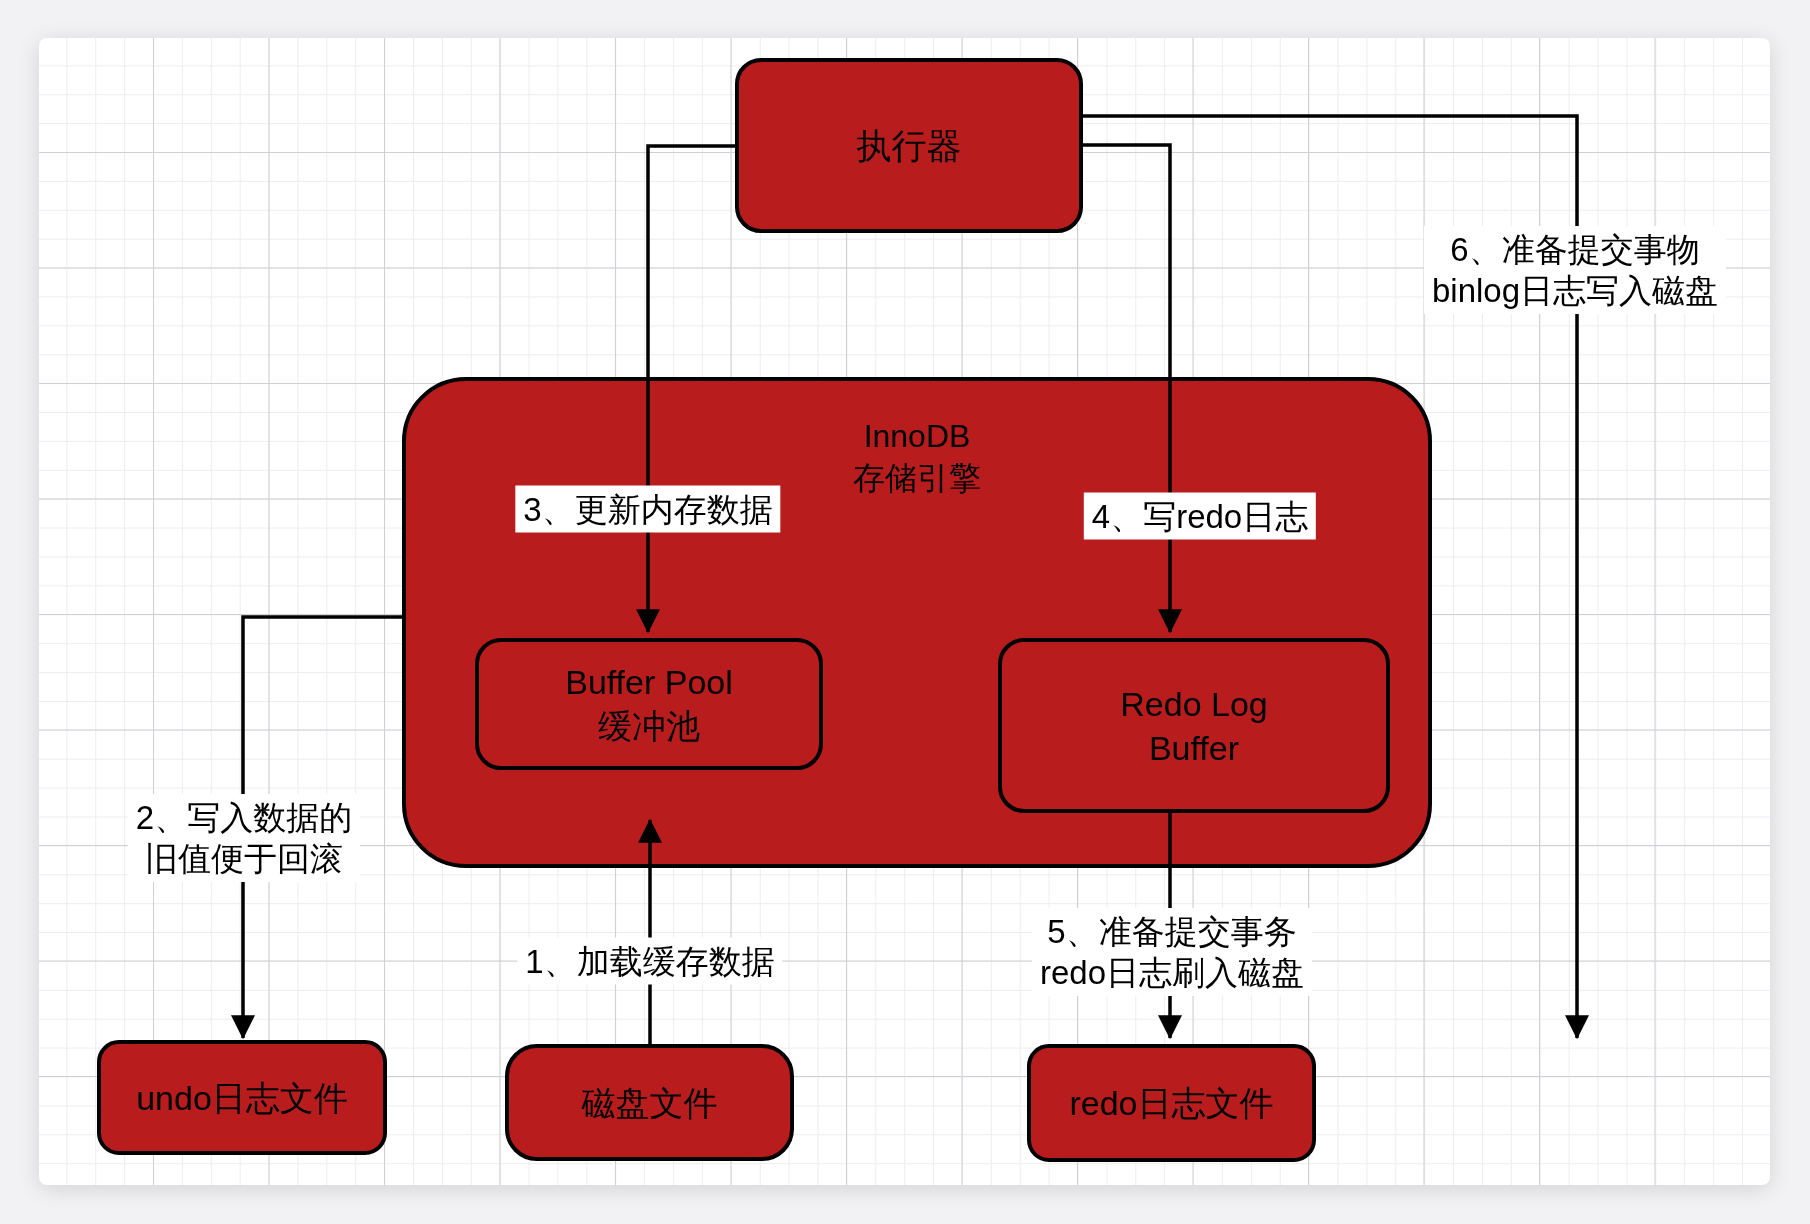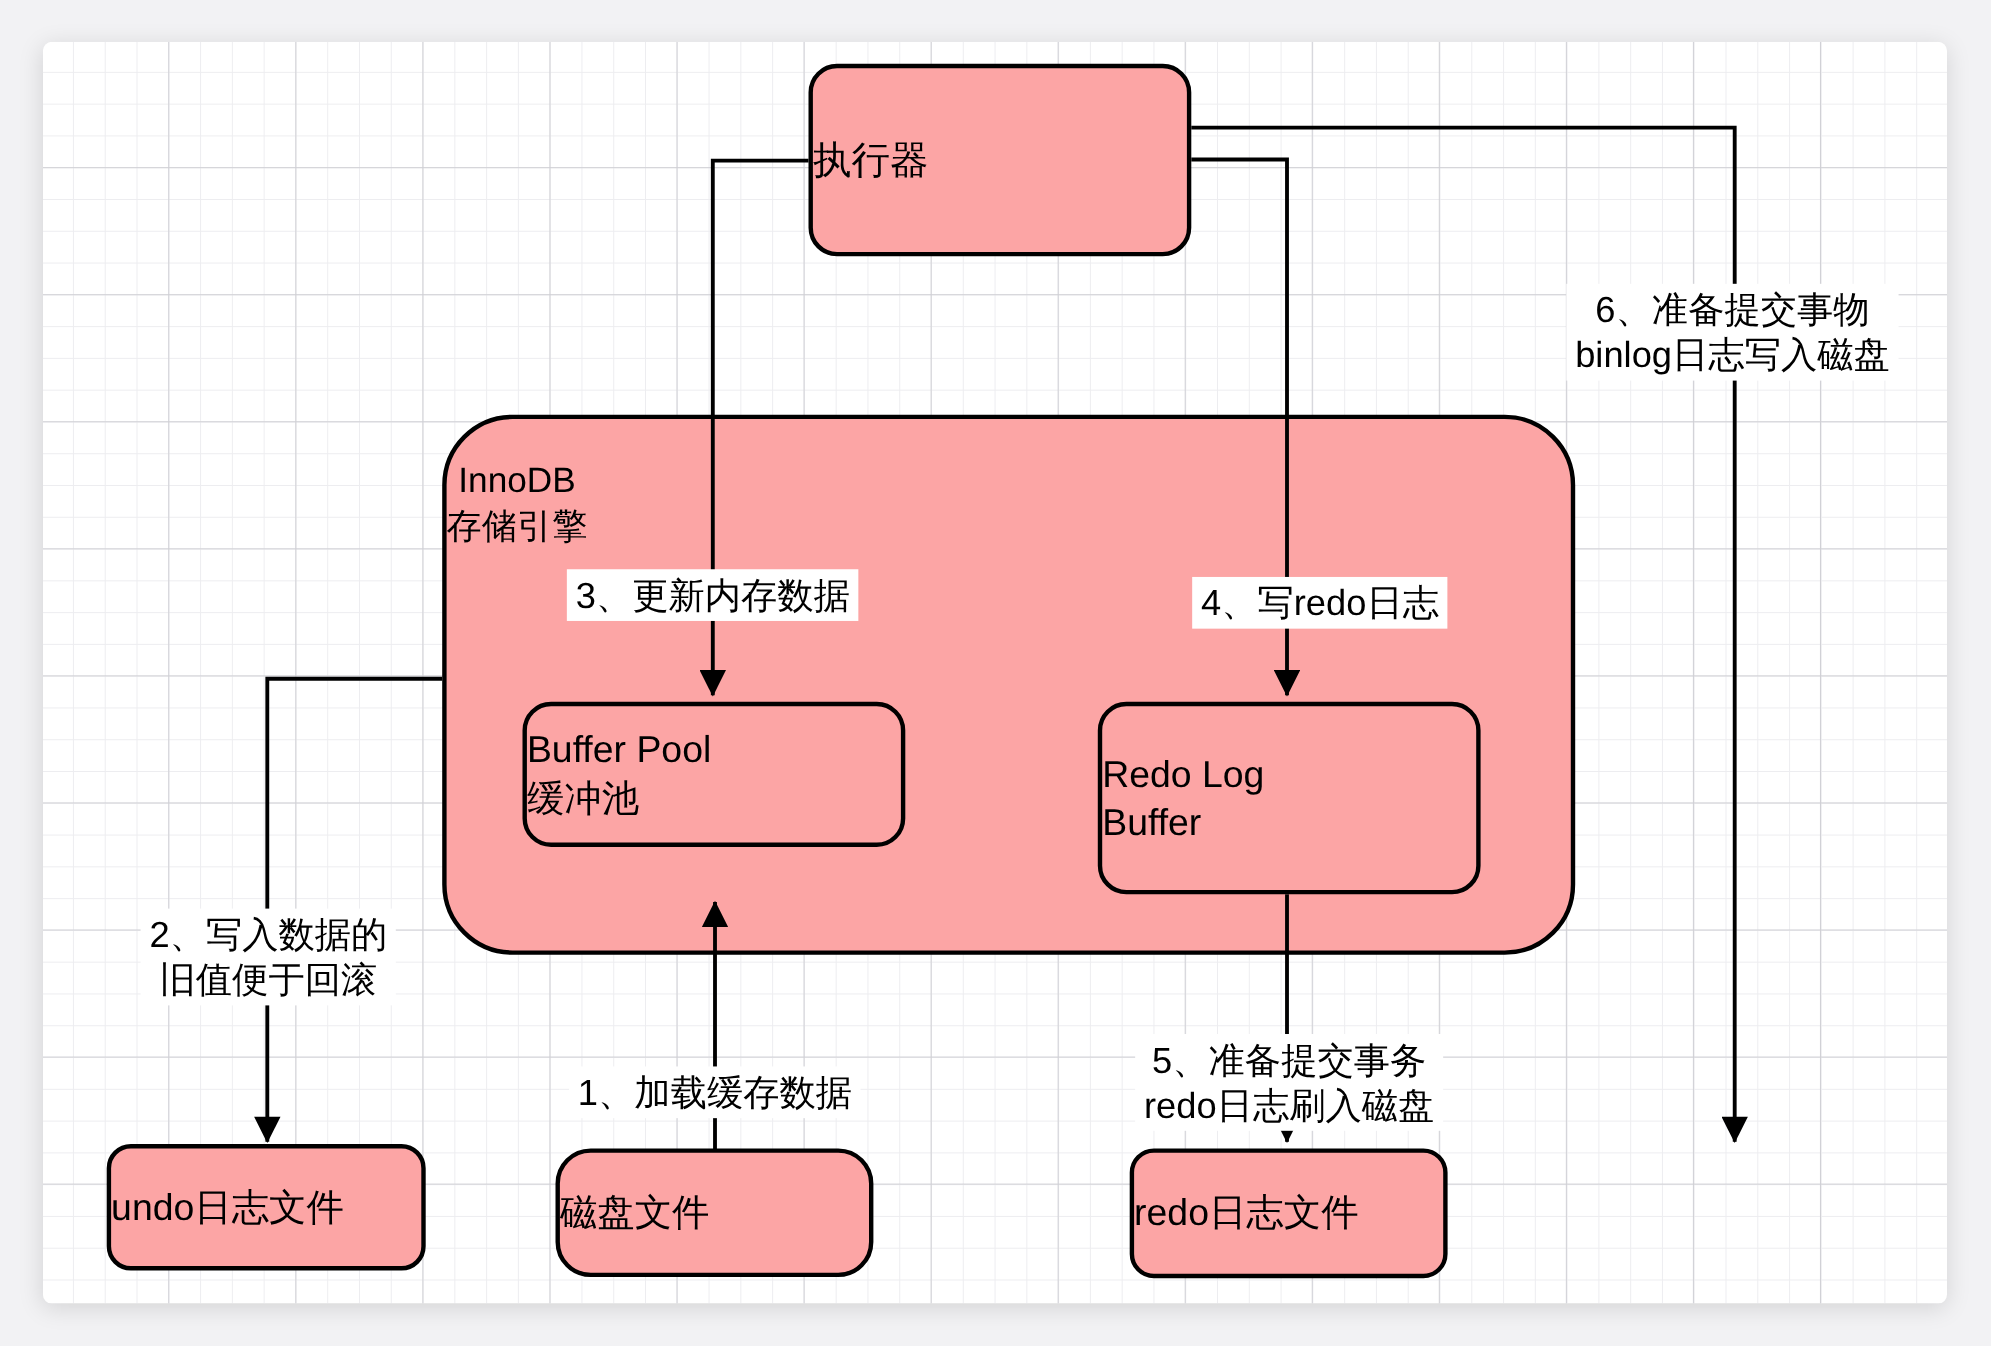--- a/index.html
+++ b/index.html
@@ -20,49 +20,48 @@
       linear-gradient(#ededf0 1px, transparent 1px),
       linear-gradient(90deg,#ededf0 1px, transparent 1px);
     background-size:115.5px 115.5px,115.5px 115.5px,28.9px 28.9px,28.9px 28.9px;
     background-position:107px 114px,114px 107px,107px 114px,114px 107px;
     border-radius:8px;
     box-shadow:0 4px 22px rgba(0,0,0,0.13);
     z-index:0;
   }
   .node{
     position:absolute;
-    background:#fca5a5;
+    background:#b91c1c;
     border:4px solid #000;
-    display:flex;flex-direction:column;align-items:flex-start;justify-content:center;
+    display:flex;flex-direction:column;align-items:center;justify-content:center;
     text-align:center;color:#000;
     font-size:34px;line-height:44px;font-weight:500;
     box-sizing:border-box;
     z-index:2;
   }
   .node-executor{left:735px;top:58px;width:348px;height:175px;border-radius:26px;font-size:35px;}
   .node-innodb{
     left:402px;top:377px;width:1030px;height:491px;border-radius:64px;
     justify-content:flex-start;z-index:1;
   }
   .innodb-title{margin-top:34px;font-size:32px;line-height:42px;font-weight:500;text-align:center;}
   .node-bufferpool{left:475px;top:638px;width:348px;height:132px;border-radius:26px;}
-  .node-redologbuffer{left:998px;top:638px;width:348px;height:175px;border-radius:26px;}
+  .node-redologbuffer{left:998px;top:638px;width:392px;height:175px;border-radius:26px;}
   .node-undofile{left:97px;top:1040px;width:290px;height:115px;border-radius:22px;}
   .node-diskfile{left:505px;top:1044px;width:289px;height:117px;border-radius:32px;}
   .node-redofile{left:1027px;top:1044px;width:289px;height:118px;border-radius:22px;}
   .node-binlogfile{left:1432px;top:1043px;width:290px;height:119px;border-radius:22px;}
   svg.edges{position:absolute;left:0;top:0;z-index:3;pointer-events:none;}
   .edge-label{
     position:absolute;transform:translate(-50%,-50%);
     background:#fff;color:#000;
     font-size:33px;line-height:41px;font-weight:500;
     text-align:center;white-space:nowrap;
     padding:3px 8px;
     z-index:4;
-    margin-top:32px;
   }
   .el-step1{left:650px;top:961px;}
   .el-step2{left:244px;top:838px;}
   .el-step3{left:648px;top:509px;}
   .el-step4{left:1200px;top:516px;}
   .el-step5{left:1172px;top:952px;}
   .el-step6{left:1575px;top:270px;}
 </style>
 </head>
 <body>

